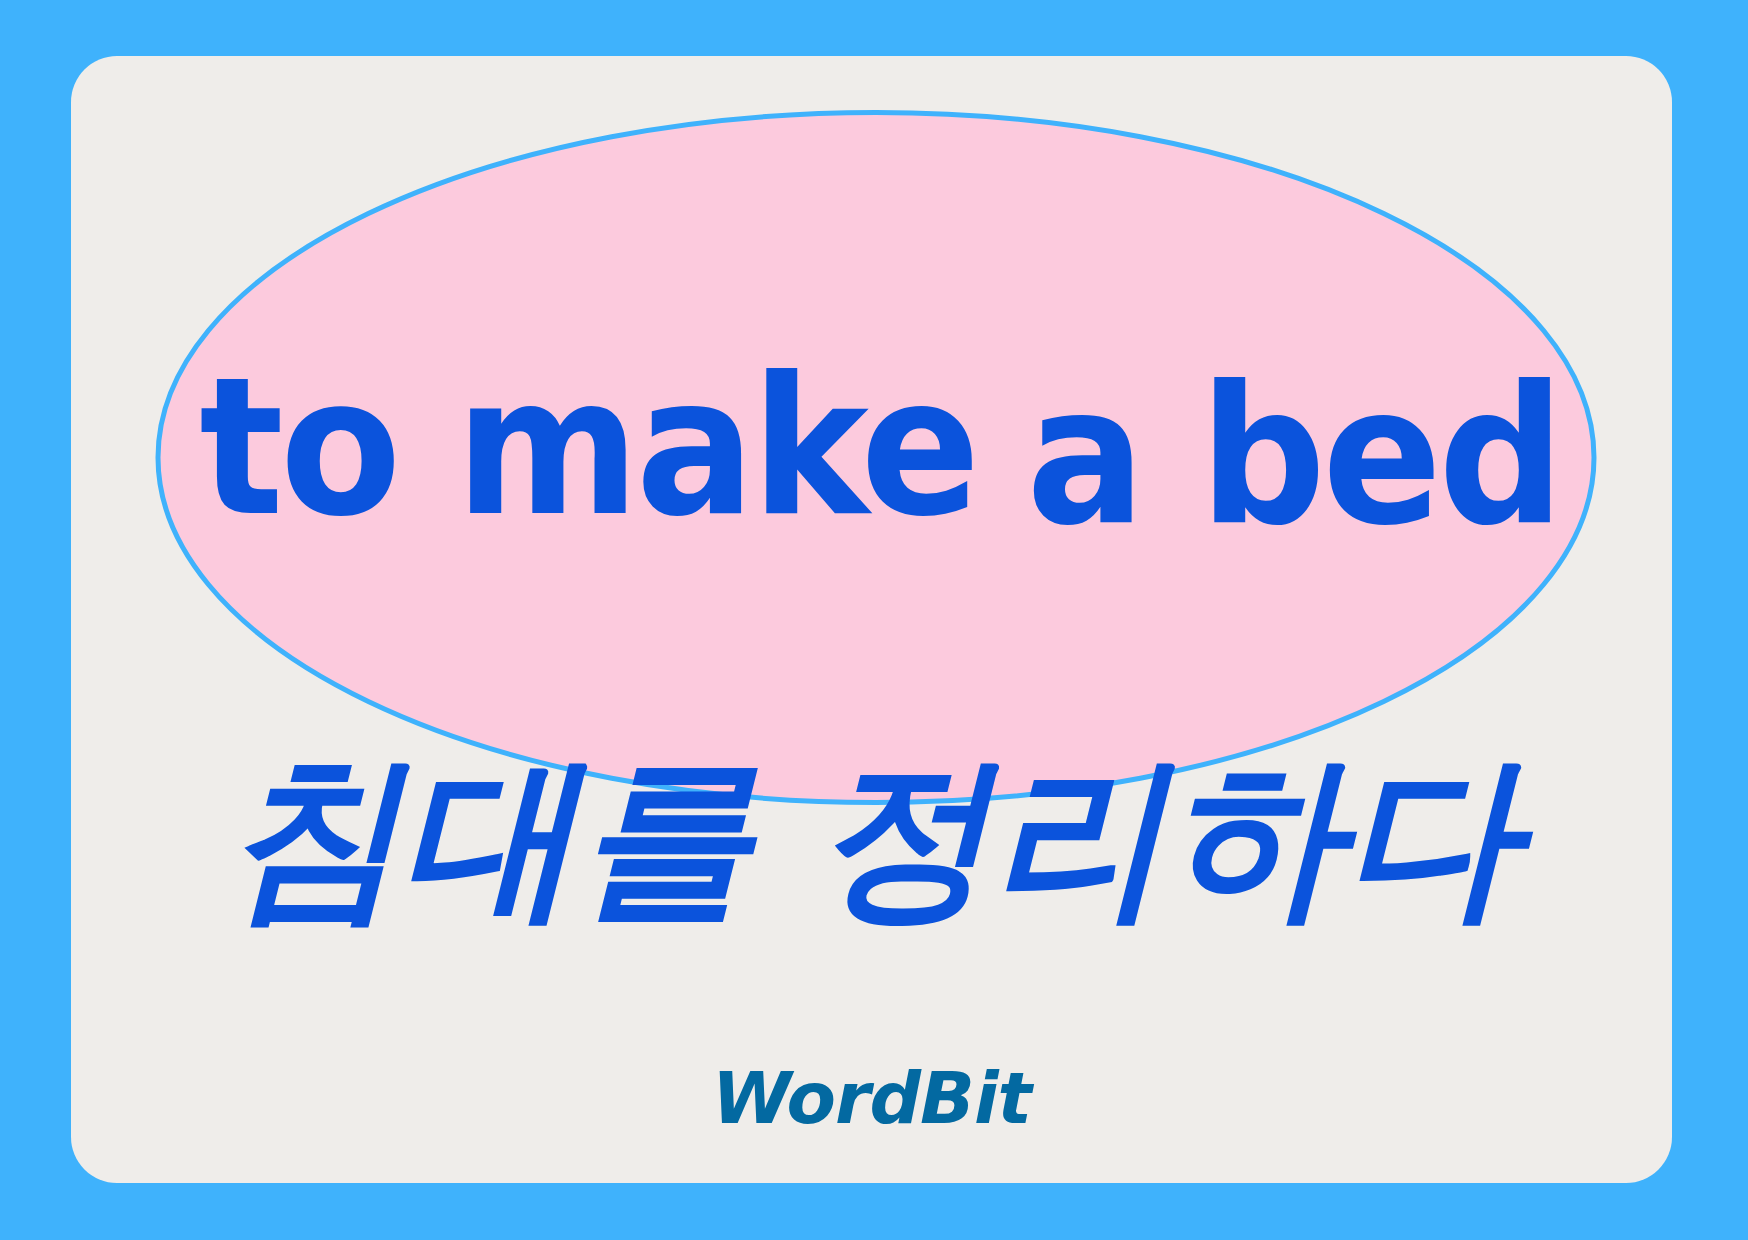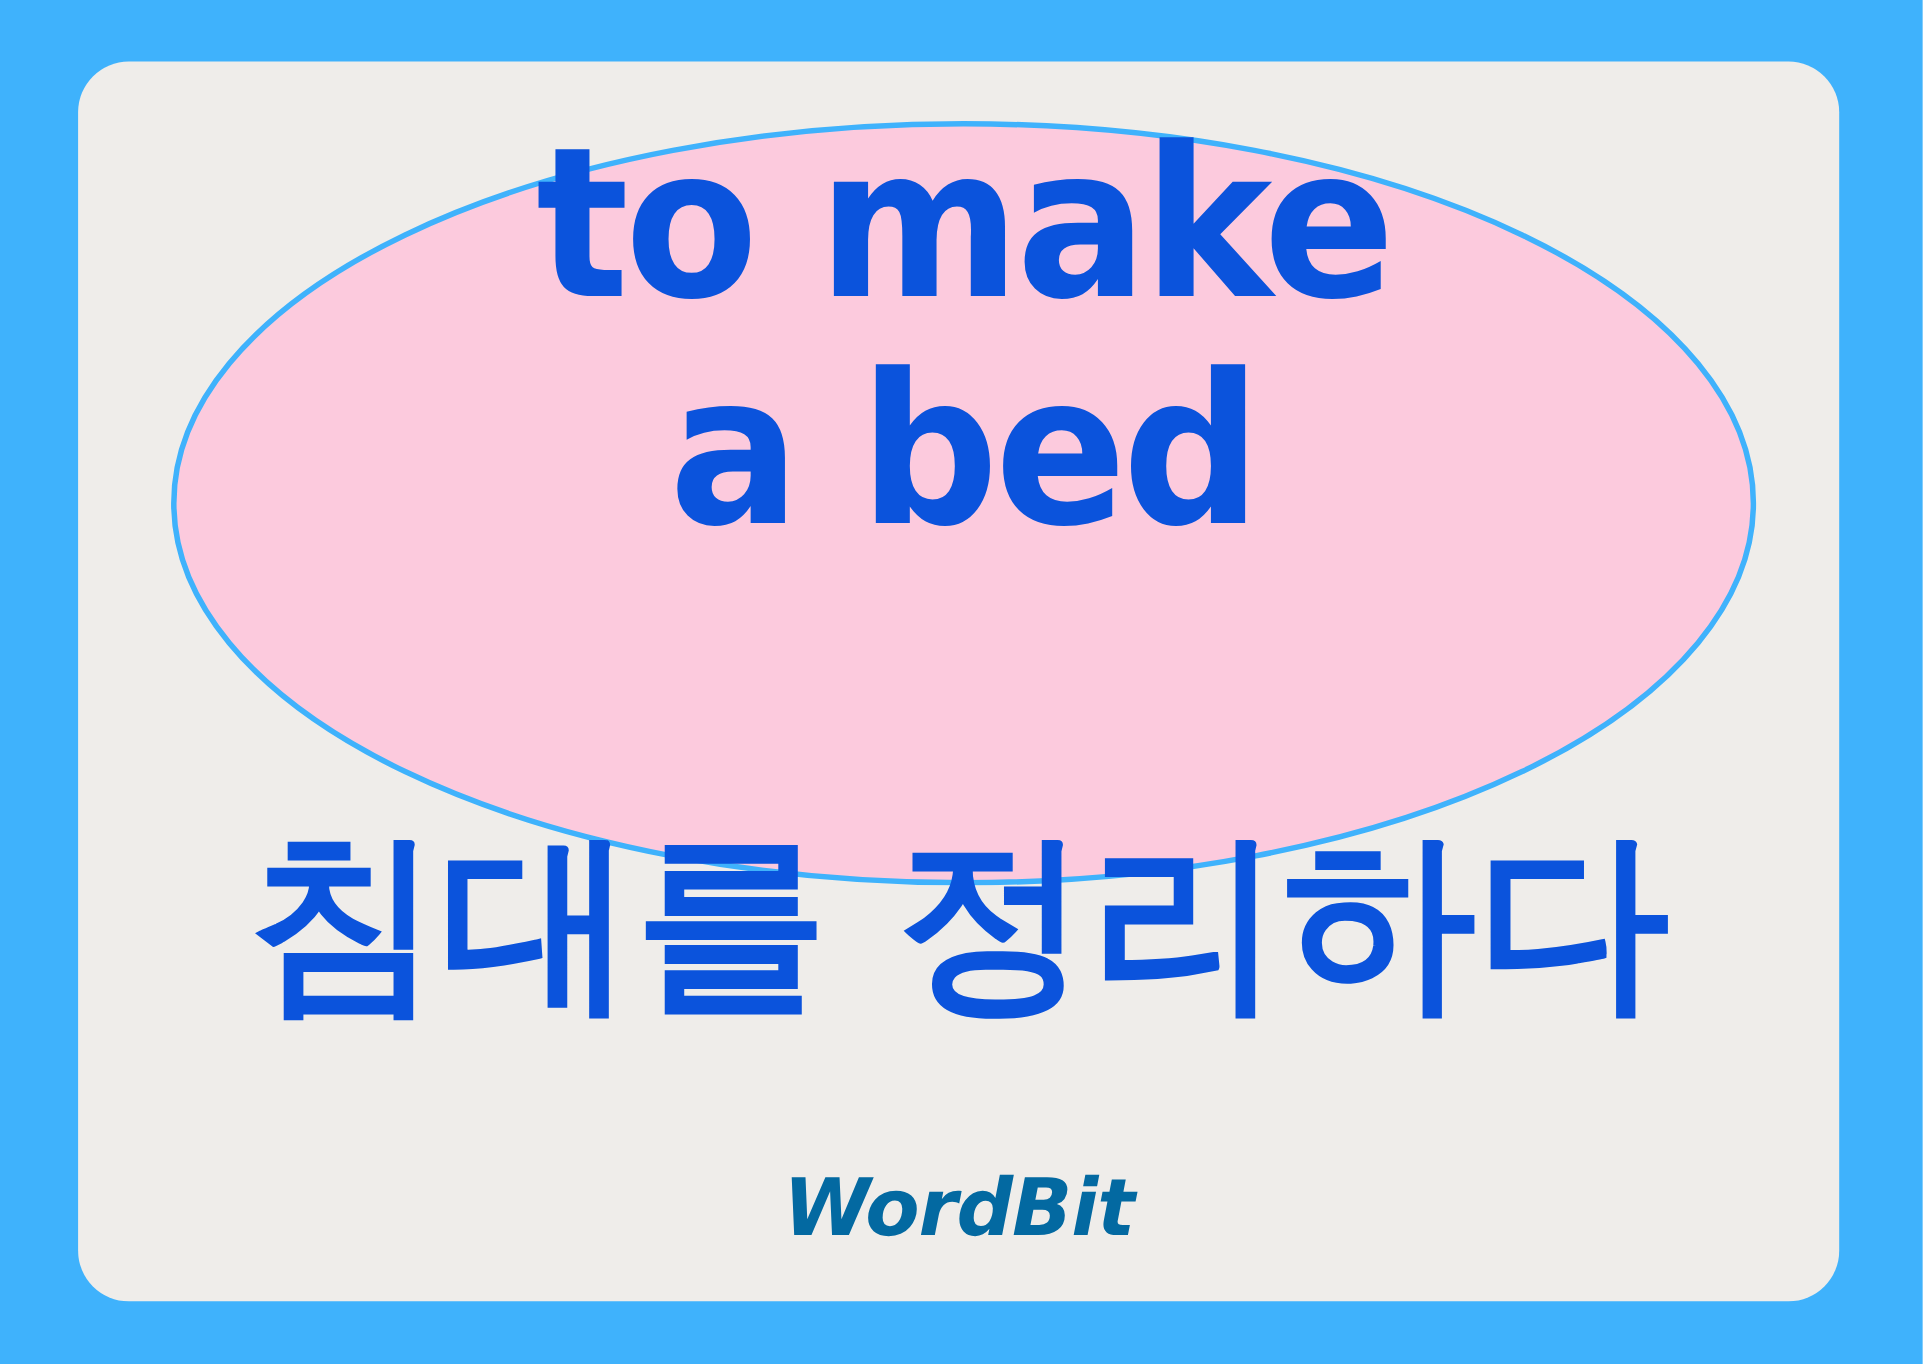--- a/index.html
+++ b/index.html
@@ -47,23 +47,22 @@
   }
 
   
   #english-block {
     position: absolute;
     left: 84px;
     top: 54px;
     width: 1442px;
     height: 695px;
     display: flex;
-    flex-direction: column;
     align-items: center;
-    justify-content: flex-start;
+    justify-content: center;
     text-align: center;
   }
   .english-line {
     color: #0B53DC;
     font-family: "DejaVu Sans", "Liberation Sans", sans-serif;
     font-weight: bold;
     font-size: 190px;
     line-height: 0.99;
     letter-spacing: -4px;
     transform: scaleX(0.93);
@@ -79,20 +78,21 @@
     top: 690px;   
     width: 100%;
     text-align: center;
     color: #0B53DC;
     font-family: "DejaVu Sans", "Liberation Sans", sans-serif;
     font-weight: bold;
     font-size: 176px;
     line-height: 1.05;
     letter-spacing: 0px;
     white-space: nowrap;
+    font-style: italic;
   }
 
   
   #brand-logo {
     position: absolute;
     left: 0;
     top: 1000px;   
     width: 100%;
     text-align: center;
     color: #0369a1;

